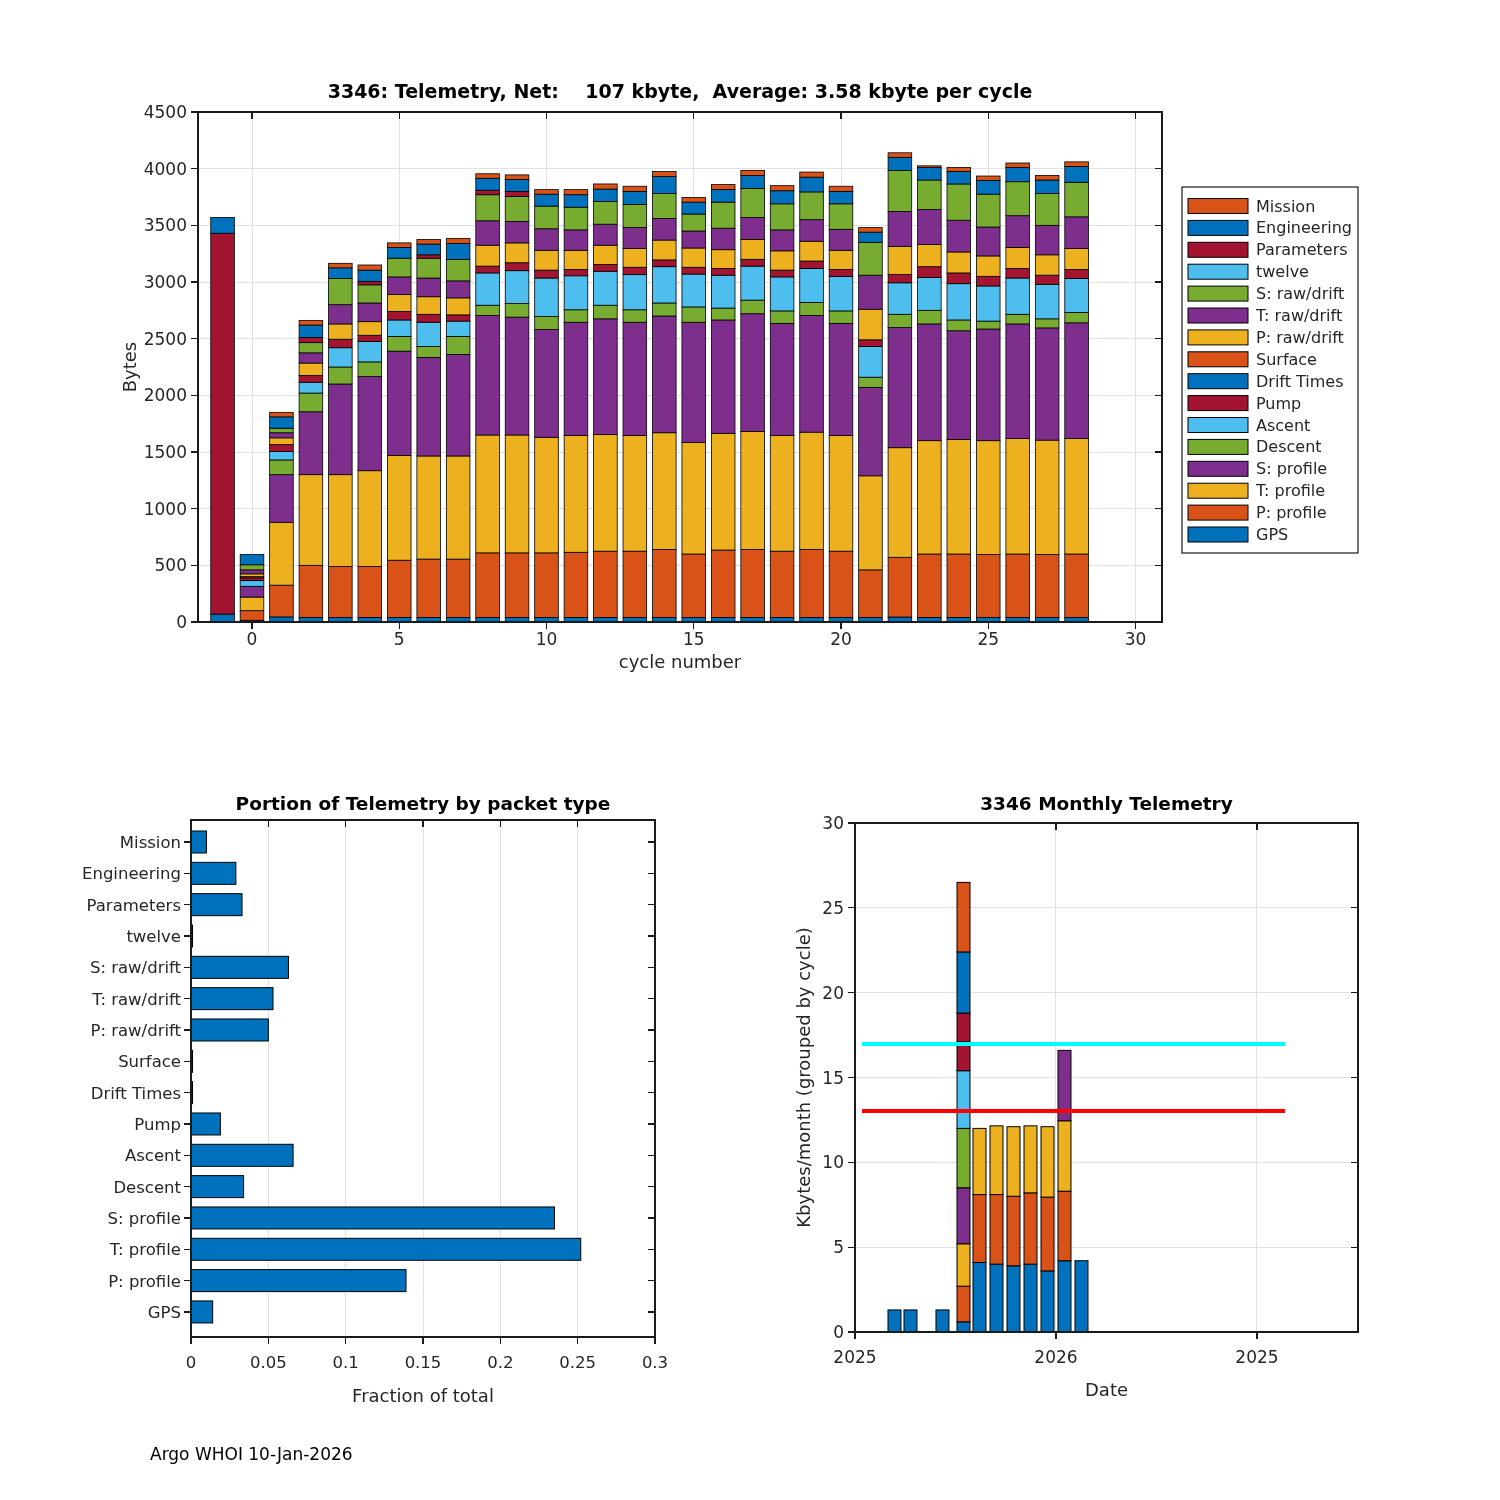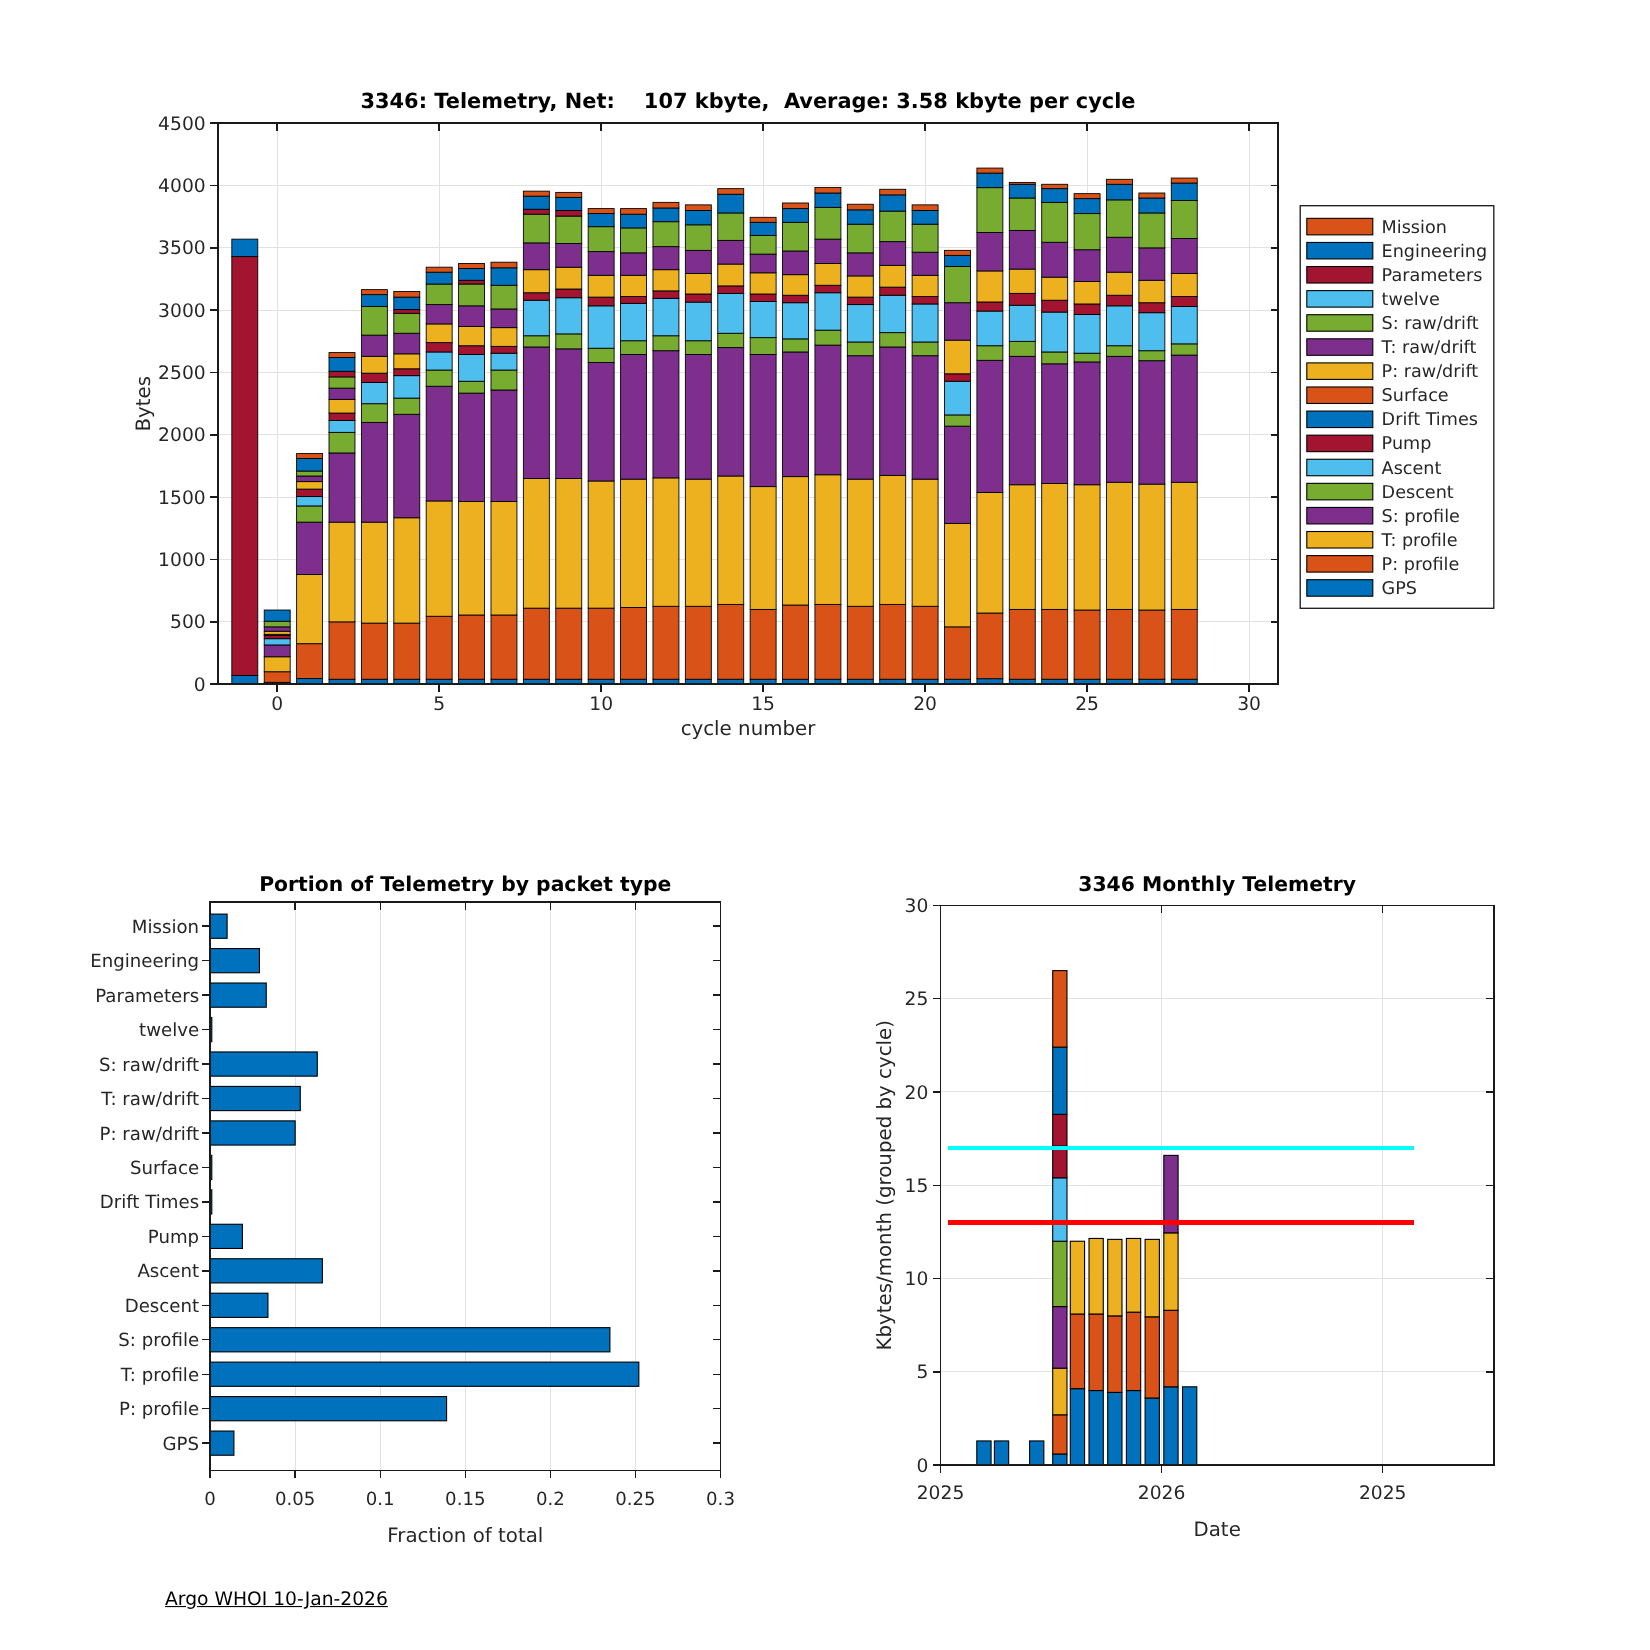--- a/index.html
+++ b/index.html
@@ -1,19 +1,19 @@
 <!DOCTYPE html>
 <html><head>
 <meta charset="utf-8">
 <style>
   html,body{margin:0;padding:0;}
   body{width:1500px;height:1500px;background:#ffffff;position:relative;
        font-family:"DejaVu Sans","Liberation Sans",sans-serif;}
   #figure-svg{position:absolute;left:0;top:0;}
-  .footer{position:absolute;left:150px;top:1444px;font-size:17px;color:#000;text-decoration:underline;}
+  .footer{position:absolute;left:150px;top:1444px;font-size:17px;color:#000;}
   text{user-select:none;}
 </style>
 </head>
 <body>
 
 <svg id="figure-svg" width="1500" height="1500" viewBox="0 0 1500 1500">
   <g id="chart-cycle">
       <line x1="198" y1="565.3333333333334" x2="1162" y2="565.3333333333334" stroke="#e2e2e2" stroke-width="1" shape-rendering="crispEdges"></line>
       <line x1="198" y1="508.6666666666667" x2="1162" y2="508.6666666666667" stroke="#e2e2e2" stroke-width="1" shape-rendering="crispEdges"></line>
       <line x1="198" y1="452" x2="1162" y2="452" stroke="#e2e2e2" stroke-width="1" shape-rendering="crispEdges"></line>

